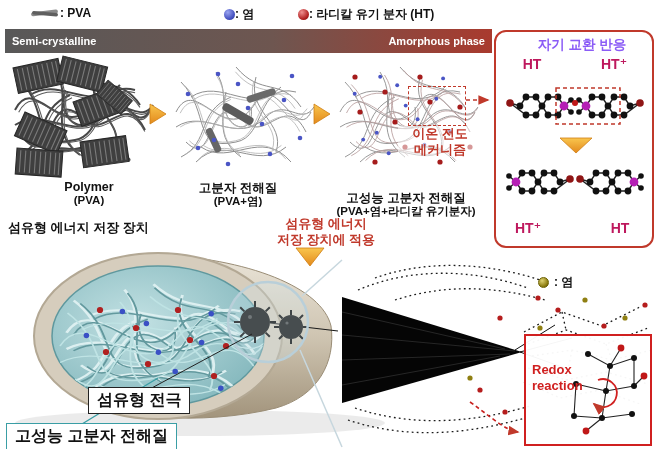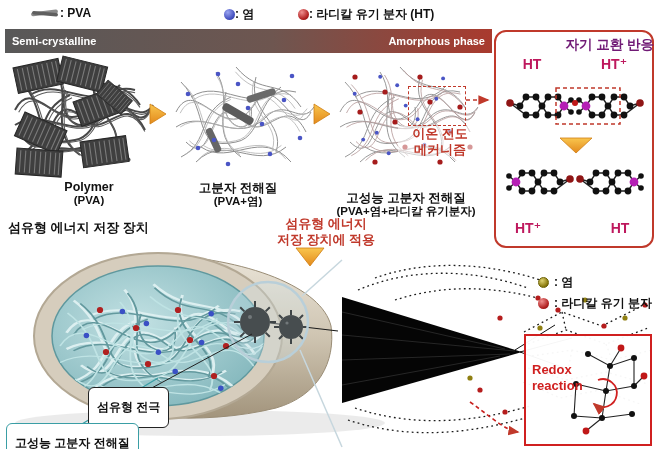--- a/index.html
+++ b/index.html
@@ -28,30 +28,30 @@
   .stepcap .t2 { font-size:11.5px; font-weight:bold; }
 
   
   #ion-box { left:408px; top:86px; width:58px; height:40px; border:1.5px dashed #c0392b; }
   #ion-text { left:398px; top:126px; width:84px; text-align:center; color:#c0392b;
     font-size:13px; font-weight:bold; line-height:1.2; background:rgba(255,255,255,.55); }
 
   
   #xch-panel { left:494px; top:30px; width:160px; height:218px;
     border:2.5px solid #c0392b; border-radius:12px; }
-  #xch-title { left:494px; top:36px; width:160px; text-align:right; font-size:13.5px; font-weight:bold; color:#701a75;padding-left:16px; }
+  #xch-title { left:494px; top:36px; width:160px; text-align:center; font-size:13.5px; font-weight:bold; color:#8b5cf6;padding-left:16px; }
   .ht { width:44px; text-align:center; font-size:14px; font-weight:bold; color:#be185d; }
 
   
   #device-title { left:8px; top:219px; font-size:13px; font-weight:bold; color:#111; }
   #apply-callout { left:256px; top:216px; width:140px; text-align:center;
     color:#c0392b; font-size:13px; font-weight:bold; line-height:1.25; }
 
   
-  .callout-box { background:#fff; padding:11px 8px; font-size:12px; font-weight:bold; color:#111; display:inline-block;border-radius:6px; }
+  .callout-box { background:#fff; padding:2px 8px; font-size:16px; font-weight:bold; color:#111; display:inline-block; }
   #electrode-box { left:88px; top:387px; border:1.3px solid #222; }
   #electrolyte-box { left:6px; top:423px; border:1.6px solid #3a9ea5; }
 
   
   .mlegend { display:flex; align-items:center; gap:5px; font-size:12px; font-weight:bold; color:#111; }
 
   
   #redox-box { left:524px; top:334px; width:128px; height:112px; border:2.5px solid #d02020;
     background:rgba(255,255,255,.96);text-decoration:underline; }
   #redox-text { left:6px; top:26px; color:#d02020; font-size:13px; font-weight:bold; line-height:1.2; position:absolute; }
@@ -309,24 +309,20 @@
 저장 장치에 적용</div>
   <div id="device-title" class="abs">섬유형 에너지 저장 장치</div>
 
   <div id="electrode-box" class="abs callout-box">섬유형 전극</div>
   <div id="electrolyte-box" class="abs callout-box">고성능 고분자 전해질</div>
 
   <div class="abs mlegend" style="left:538px;top:274px">
     <span class="sphere sphere-olive"></span>
     <span>: 염</span>
   </div>
-  <div class="abs mlegend" style="left:538px;top:295px">
-    <span class="sphere sphere-red"></span>
-    <span>: 라디칼 유기 분자</span>
-  </div>
 
   <div id="redox-box" class="abs">
     <svg width="124" height="107" style="position:absolute;left:0;top:0">
       <path d="M62,18 L84,30 L108,22 M84,30 L80,55 M50,48 L80,55 L108,50 M80,55 L76,82 M48,80 L76,82 L106,78 M108,22 L108,50 M50,48 L48,80 M95,12 L84,30 M118,40 L108,50 M60,95 L76,82" fill="none" stroke="#222" stroke-width="1.1"></path>
       <g fill="#111">
         <circle cx="62" cy="18" r="3"></circle>
           <circle cx="84" cy="30" r="3"></circle>
           <circle cx="108" cy="22" r="3"></circle>
         <circle cx="50" cy="48" r="3"></circle>
           <circle cx="80" cy="55" r="3"></circle>

